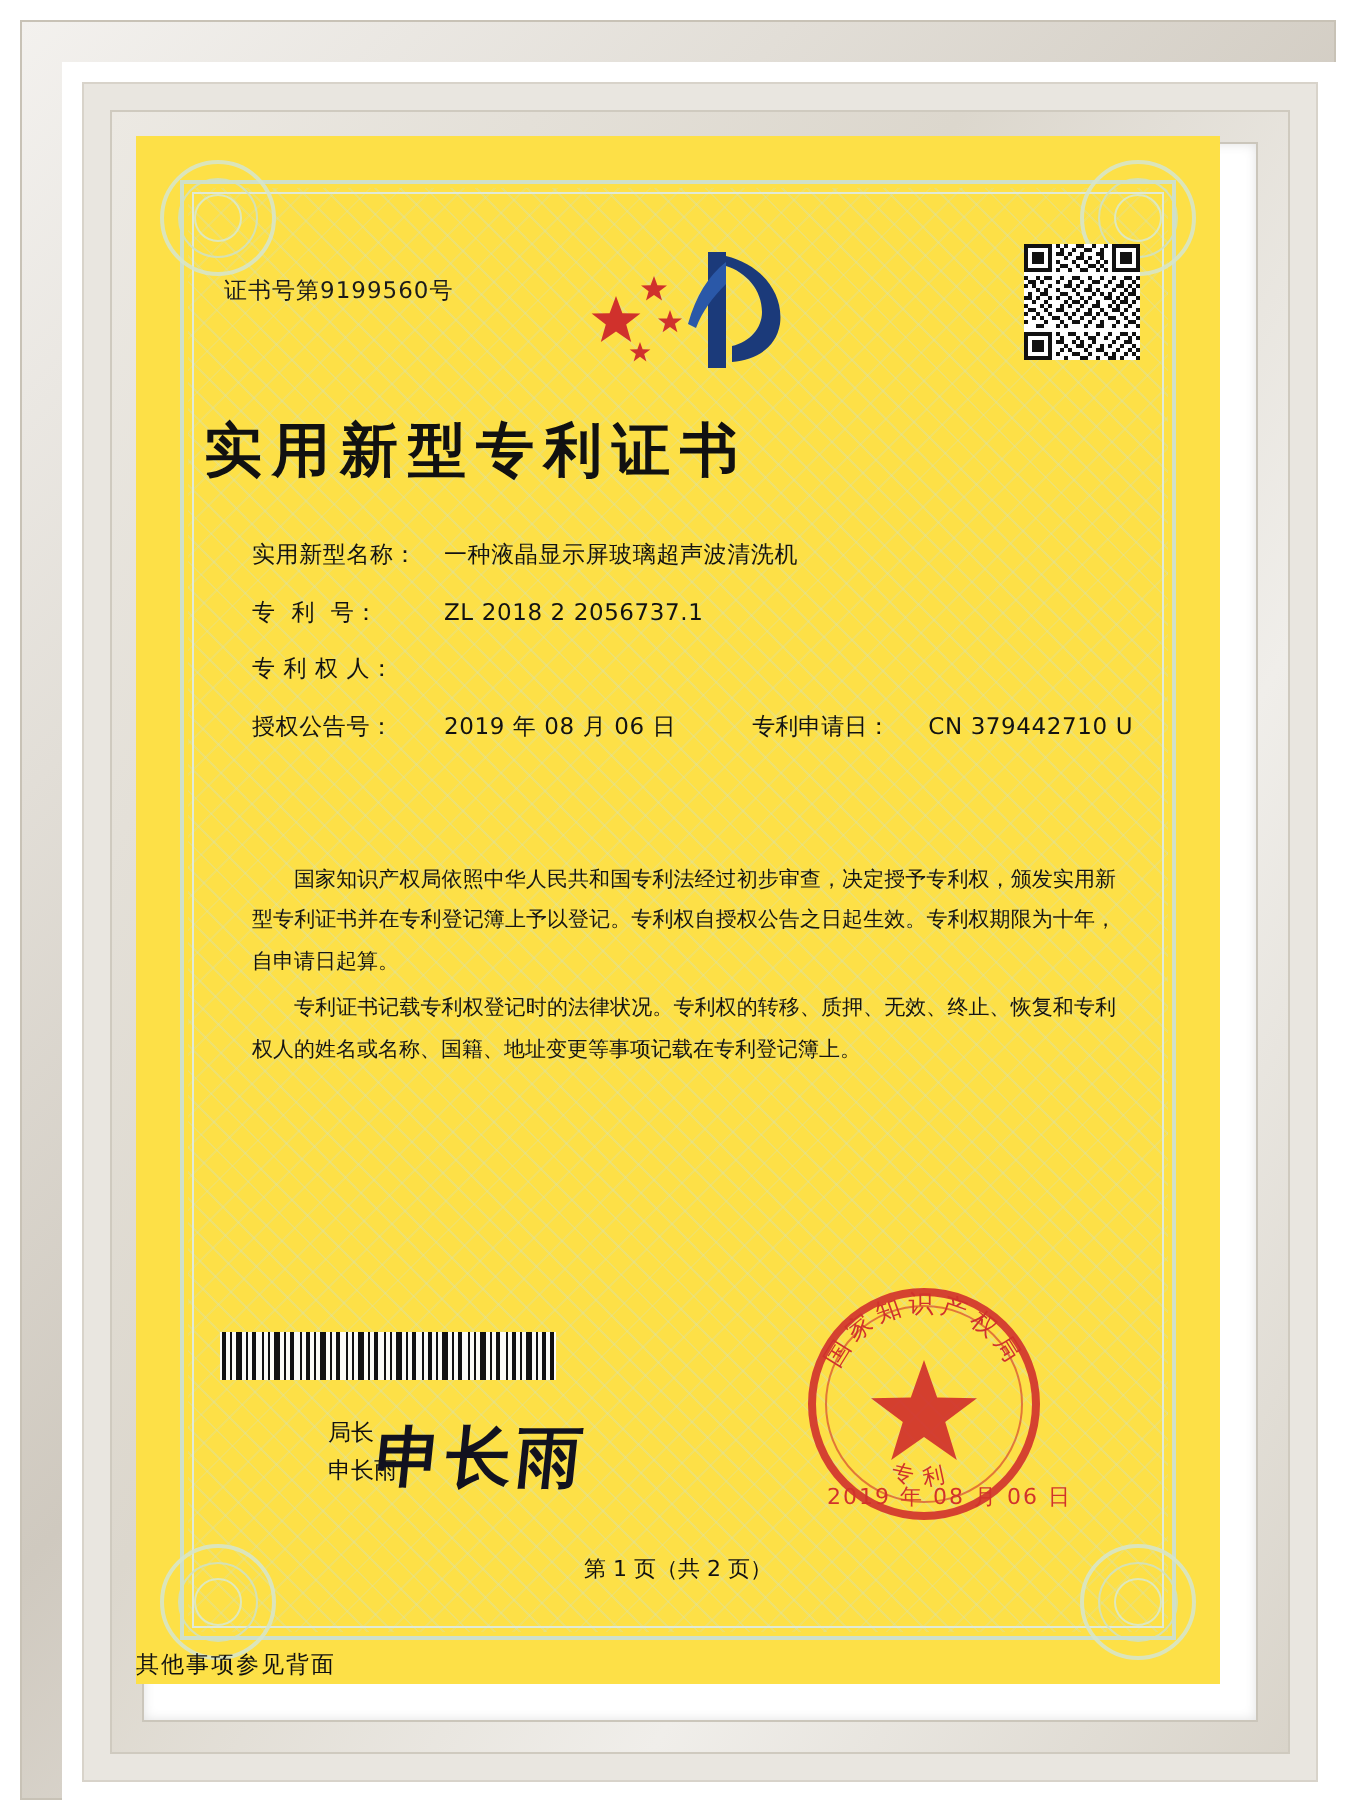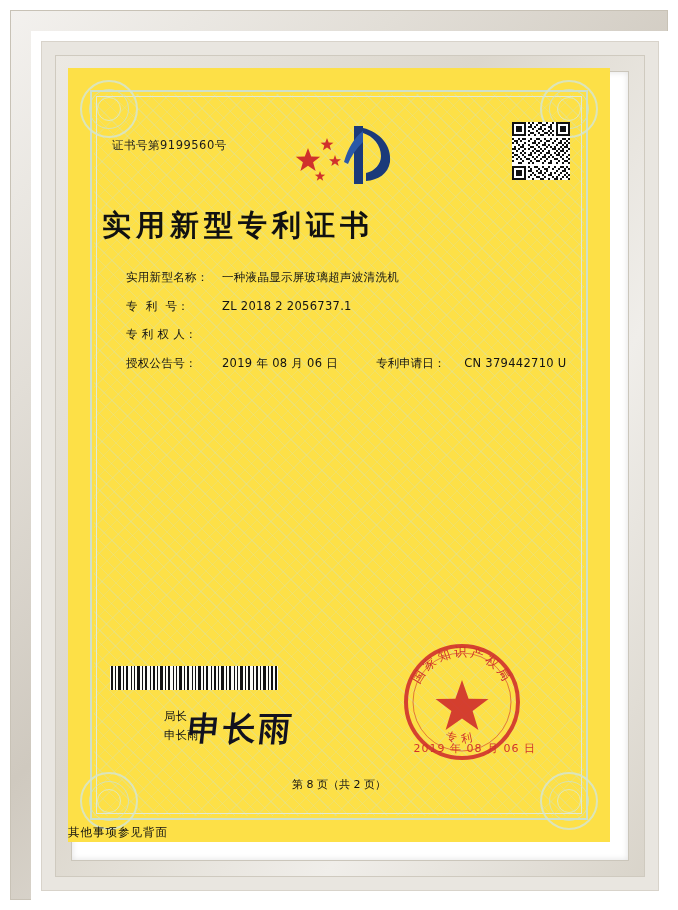--- a/index.html
+++ b/index.html
@@ -564,20 +564,24 @@
         <span class="field-label w-lbl">专 利 权 人：</span>
       </div>
       <div class="field-row two-col">
         <span class="field-label w-lbl">授权公告号：</span>
         <span class="field-value">2019 年 08 月 06 日</span>
         <span class="field-label2">专利申请日：</span>
         <span class="field-value">CN 379442710 U</span>
       </div>
     </div>
 
+    <div class="paras">
+      <p class="para">国家知识产权局依照中华人民共和国专利法经过初步审查，决定授予专利权，颁发实用新型专利证书并在专利登记簿上予以登记。专利权自授权公告之日起生效。专利权期限为十年，自申请日起算。</p>
+      <p class="para">专利证书记载专利权登记时的法律状况。专利权的转移、质押、无效、终止、恢复和专利权人的姓名或名称、国籍、地址变更等事项记载在专利登记簿上。</p>
+    </div>
 
     <div class="barcode">
       <svg viewBox="0 0 168 24" width="168" height="24" shape-rendering="crispEdges">
         <rect width="168" height="24" fill="#fbfbf6"></rect>
         <g fill="#111111">
           <rect x="1" y="0" width="2" height="24"></rect>
             <rect x="5" y="0" width="1" height="24"></rect>
           <rect x="8" y="0" width="3" height="24"></rect>
             <rect x="13" y="0" width="1" height="24"></rect>
           <rect x="16" y="0" width="2" height="24"></rect>
@@ -643,19 +647,19 @@
         <text font-family="'DejaVu Sans', sans-serif" font-size="12.5" fill="#d0312c" letter-spacing="3">
           <textPath href="#sealArcTop" startOffset="50%" text-anchor="middle">国家知识产权局</textPath>
         </text>
         <text font-family="'DejaVu Sans', sans-serif" font-size="11" fill="#d0312c" letter-spacing="6">
           <textPath href="#sealArcBottom" startOffset="50%" text-anchor="middle">专利</textPath>
         </text>
       </svg>
     </div>
     <div class="seal-date">2019 年 08 月 06 日</div>
 
-    <div class="page-num">第 8 页（共 2 页）</div>
+    <div class="page-num">第 1 页（共 2 页）</div>
   </div>
 </div>
 
 <div class="footnote-band">
   <div class="footnote">其他事项参见背面</div>
 </div>
 
 </body></html>

